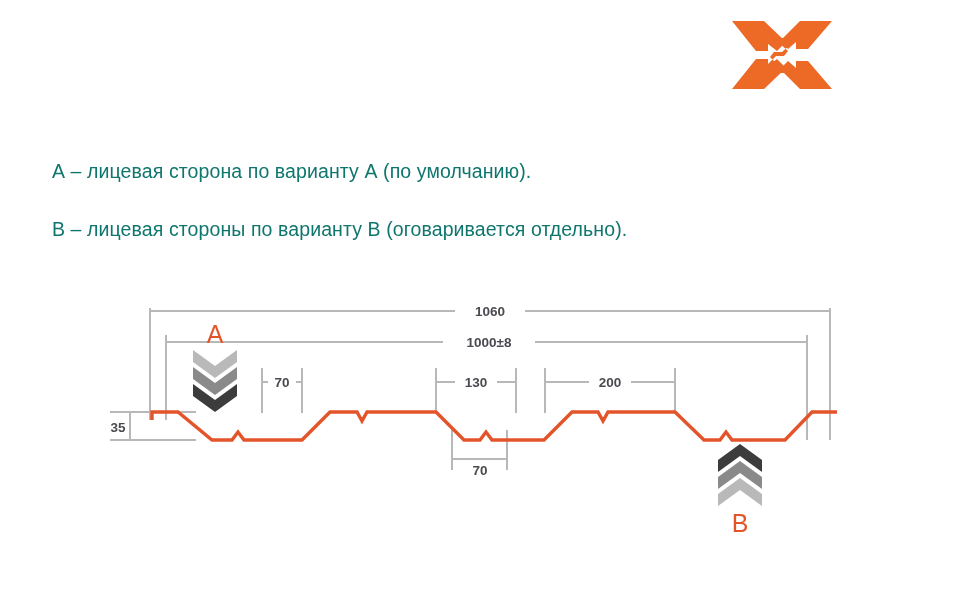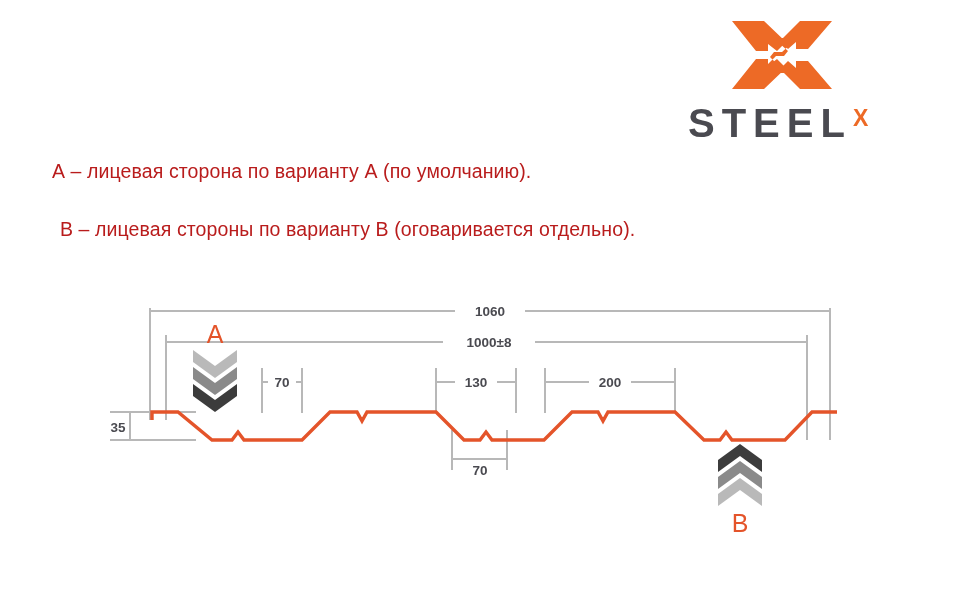--- a/index.html
+++ b/index.html
@@ -56,26 +56,26 @@
     top: -11px;
     left: 1px;
   }
 
   
   .caption {
     position: absolute;
     left: 52px;
     font-family: "Liberation Sans", sans-serif;
     font-size: 19.5px;
-    color: #b91c1c;
+    color: #0f766e;
     white-space: nowrap;
     letter-spacing: 0.1px;
   }
   #caption-a { top: 160px; }
-  #caption-b { top: 218px; margin-left: 8px; }
+  #caption-b { top: 218px; }
 
   
   #drawing {
     position: absolute;
     left: 0px;
     top: 280px;
     width: 831px;
     height: 290px;
   }
   #drawing svg { display: block; }
@@ -104,23 +104,20 @@
 
         <path d="M102 5 L70 5 L50 25 L58 33 L66 26 L66 33 L78 33 Z"></path>
 
         <path d="M2 73 L34 73 L56 52 L47 43 L38 50 L38 43 L26 43 Z"></path>
 
         <path d="M102 73 L70 73 L50 53 L58 45 L66 52 L66 45 L78 45 Z"></path>
 
         <path d="M40 22 L58 22 L62 27 L52 36 L44 36 L40 41 L50 51 L64 51 L58 57 L42 57 L36 50 L46 40 L54 40 L58 35 L48 26 L34 26 Z"></path>
       </g>
     </svg>
-  </div>
-  <div id="logo-wordmark">
-    <span id="logo-word">STEEL</span><span id="logo-x">X</span>
   </div>
 </div>
 
 <div class="caption" id="caption-a">А – лицевая сторона по варианту А (по умолчанию).</div>
 <div class="caption" id="caption-b">В – лицевая стороны по варианту В (оговаривается отдельно).</div>
 
 <div id="drawing">
 <svg width="970" height="290" viewBox="0 0 970 290" xmlns="http://www.w3.org/2000/svg">
 
   <g stroke="#b8b8b8" stroke-width="1.2" fill="none" shape-rendering="crispEdges">

